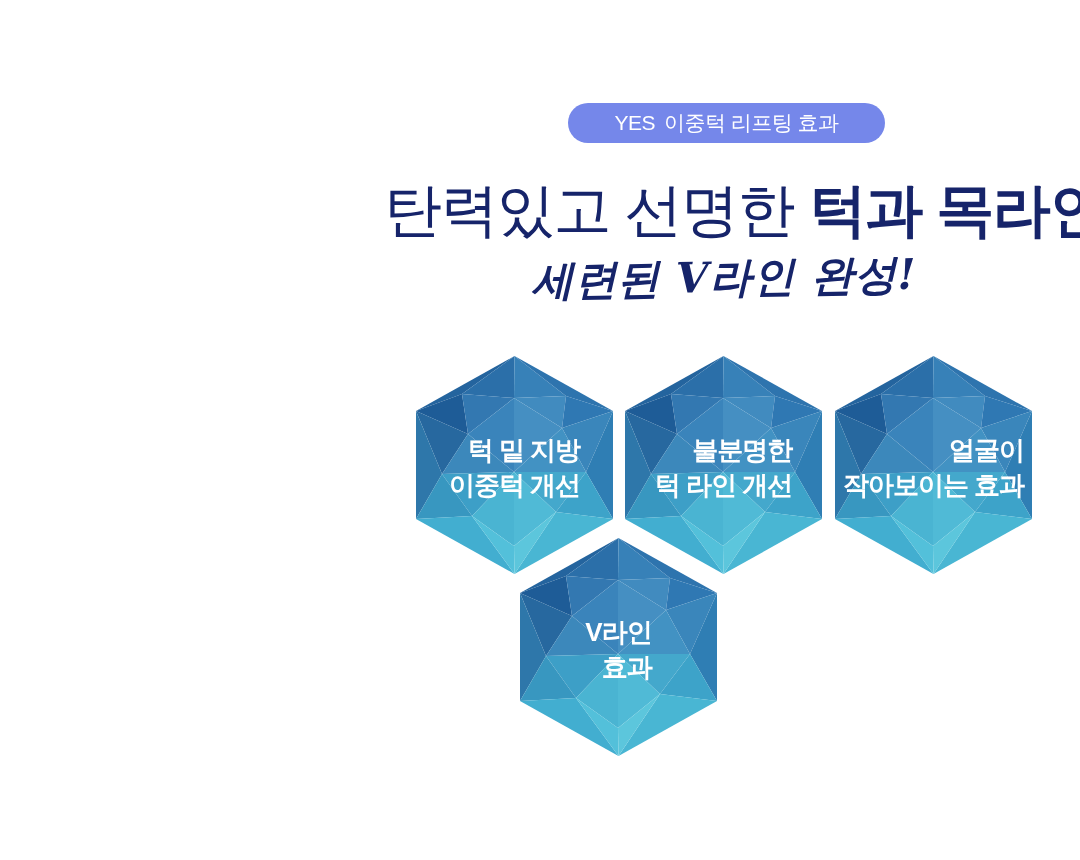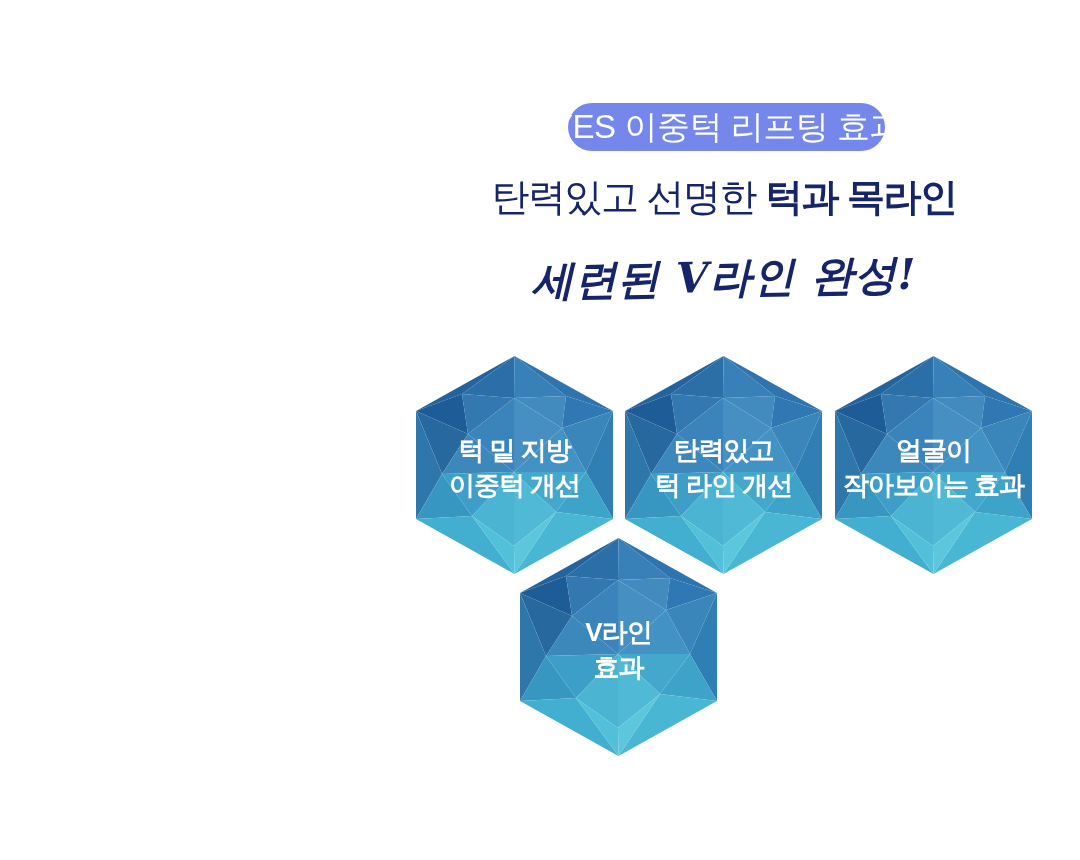--- a/index.html
+++ b/index.html
@@ -11,41 +11,41 @@
     position:relative;
     width:1080px;
     height:860px;
     background:#ffffff;
     overflow:hidden;
   }
   
   .badge{
     position:absolute;
     left:568px; top:103px;
-    width:317px; height:48px;
+    width:317px; height:40px;
     background:var(--badge_bg,#7587ea);
     border-radius:25px;
     display:flex;
     align-items:center;
     justify-content:center;
     color:var(--badge_text,#ffffff);
-    font-size:33px;
+    font-size:21px;
     letter-spacing:-0.5px;
     white-space:nowrap;
   }
   .badge .prefix{font-weight:400; margin-right:9px;}
   .badge .rest{font-weight:400;}
   
   .heading{
     position:absolute;
     left:384px; top:174px;
     width:680px;
     text-align:center;
     color:var(--navy,#16246a);
-    font-size:38px;
+    font-size:58px;
     line-height:1.25;
     font-weight:500;
     letter-spacing:-1.5px;
     white-space:nowrap;
   }
   .heading .bold{font-weight:800;}
   
   .subtitle{
     position:absolute;
     left:384px; top:250px;
@@ -62,21 +62,21 @@
   }
   
   .hex{
     position:absolute;
     width:197px; height:218px;
   }
   .hex svg{position:absolute; inset:0; width:100%; height:100%; display:block;}
   .hex .label{
     position:absolute; inset:0;
     display:flex; align-items:center; justify-content:center;
-    text-align:center;
+    text-align:right;
     white-space:pre-line;
     color:var(--hex_label,#ffffff);
     font-size:26px;
     font-weight:700;
     line-height:35px;
     letter-spacing:-1px;
     padding-top:6px;
   }
   .hex1{left:416px; top:356px;}
   .hex2{left:625px; top:356px;}
@@ -139,21 +139,21 @@
         <use href="#hexmesh"></use>
       </svg>
     <div class="label">턱 밑 지방
 이중턱 개선</div>
   </div>
 
   <div class="hex hex2">
     <svg viewBox="0 0 197 218">
         <use href="#hexmesh"></use>
       </svg>
-    <div class="label">탄력있고
+    <div class="label">불분명한
 턱 라인 개선</div>
   </div>
 
   <div class="hex hex3">
     <svg viewBox="0 0 197 218">
         <use href="#hexmesh"></use>
       </svg>
     <div class="label">얼굴이
 작아보이는 효과</div>
   </div>

